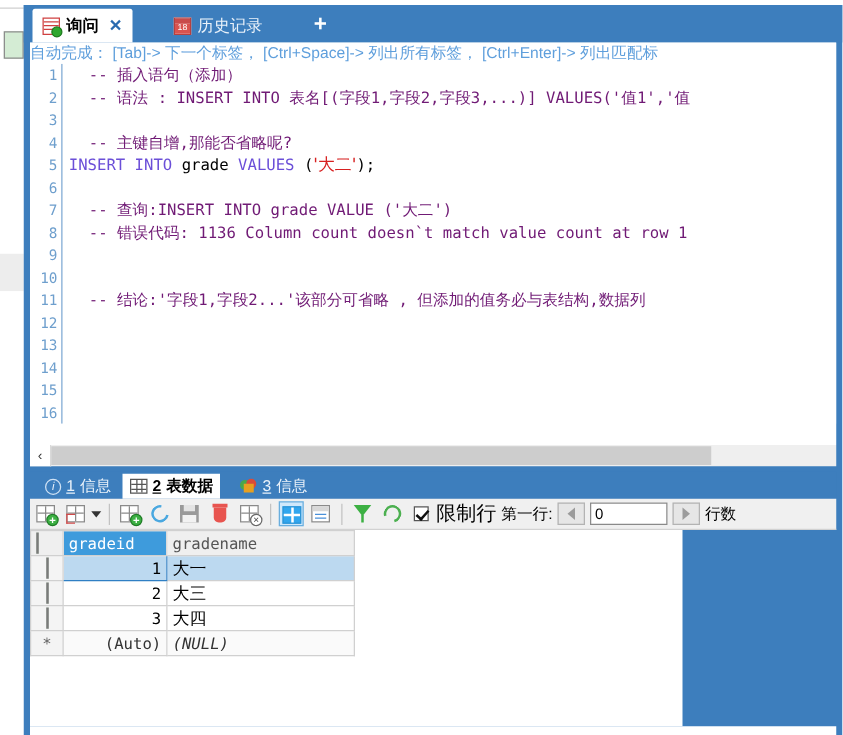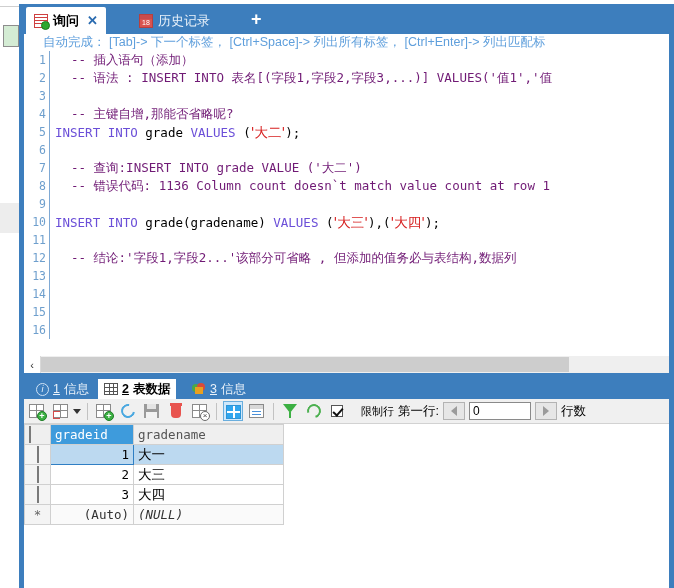--- a/index.html
+++ b/index.html
@@ -159,21 +159,21 @@
     position: absolute;
     left: 5px; top: 30px;
     width: 645px; height: 322px;
     background: #ffffff;
     box-sizing: border-box;
     overflow: hidden;
   }
   .hint-line {
     height: 17px;
     line-height: 17px;
-    padding-left: 19px;
+    padding-left: 0;
     color: #5f9fdc;
     font-size: 12.5px;
     white-space: nowrap;
     overflow: hidden;
     background: #ffffff;
   }
   .code-area {
     position: relative;
     height: 288px;
     background: #ffffff;
@@ -463,22 +463,22 @@
     border-left: 7px solid transparent;
     border-right: 7px solid transparent;
     border-top: 9px solid #3cb043;
   }
   .ic-funnel-stem {
     position: absolute; left: 9px; top: 11px;
     width: 2px; height: 6px; background: #3cb043;
   }
 
   .tb-check {
-    display: flex; align-items: center; gap: 18px;
-    font-size: 11px; flex: none; margin-left: 3px;
+    display: flex; align-items: center; gap: 6px;
+    font-size: 16px; flex: none; margin-left: 3px;
     white-space: nowrap;
   }
   .checkbox {
     width: 12px; height: 12px;
     border: 1px solid #555;
     background: #fff;
     box-sizing: border-box;
     position: relative;
     flex: none;
     cursor: pointer;
@@ -523,21 +523,21 @@
     font-family: "Liberation Sans", sans-serif;
     font-size: 12px;
     padding: 0 3px;
     line-height: 16px;
     flex: none;
   }
 
   
   .grid-wrap {
     position: absolute; left: 5px; top: 420px;
-    width: 645px; height: 157px;
+    width: 522px; height: 157px;
     background: #ffffff;
     overflow: hidden;
   }
   table.dgrid {
     border-collapse: collapse;
     font-family: "DejaVu Sans Mono", monospace;
     font-size: 12.5px;
     table-layout: fixed;
   }
   table.dgrid th, table.dgrid td {
@@ -648,21 +648,20 @@
         <div class="code-lines" id="codelines">
             <div class="cl"><span class="tok-cmt">-- 插入语句（添加）</span></div>
             <div class="cl"><span class="tok-cmt">-- 语法 : INSERT INTO 表名[(字段1,字段2,字段3,...)] VALUES('值1','值</span></div>
             <div class="cl">&nbsp;</div>
             <div class="cl"><span class="tok-cmt">-- 主键自增,那能否省略呢?</span></div>
             <div class="cl"><span class="tok-kw">INSERT INTO </span><span class="tok-id">grade </span><span class="tok-kw">VALUES </span><span class="tok-pun">(</span><span class="tok-str tok-big">'大二'</span><span class="tok-pun">);</span></div>
             <div class="cl">&nbsp;</div>
             <div class="cl"><span class="tok-cmt">-- 查询:INSERT INTO grade VALUE ('大二')</span></div>
             <div class="cl"><span class="tok-cmt">-- 错误代码: 1136 Column count doesn`t match value count at row 1</span></div>
             <div class="cl">&nbsp;</div>
-            <div class="cl"><span class="tok-kw">INSERT INTO </span><span class="tok-id">grade(gradename) </span><span class="tok-kw">VALUES </span><span class="tok-pun">(</span><span class="tok-str tok-big">'大三'</span><span class="tok-pun">),(</span><span class="tok-str tok-big">'大四'</span><span class="tok-pun">);</span></div>
             <div class="cl">&nbsp;</div>
             <div class="cl"><span class="tok-cmt">-- 结论:'字段1,字段2...'该部分可省略 , 但添加的值务必与表结构,数据列</span></div>
             <div class="cl">&nbsp;</div>
             <div class="cl">&nbsp;</div>
           </div>
       </div>
     </div>
 
     <div class="h-scroll">
       <div class="hs-left">‹</div>

